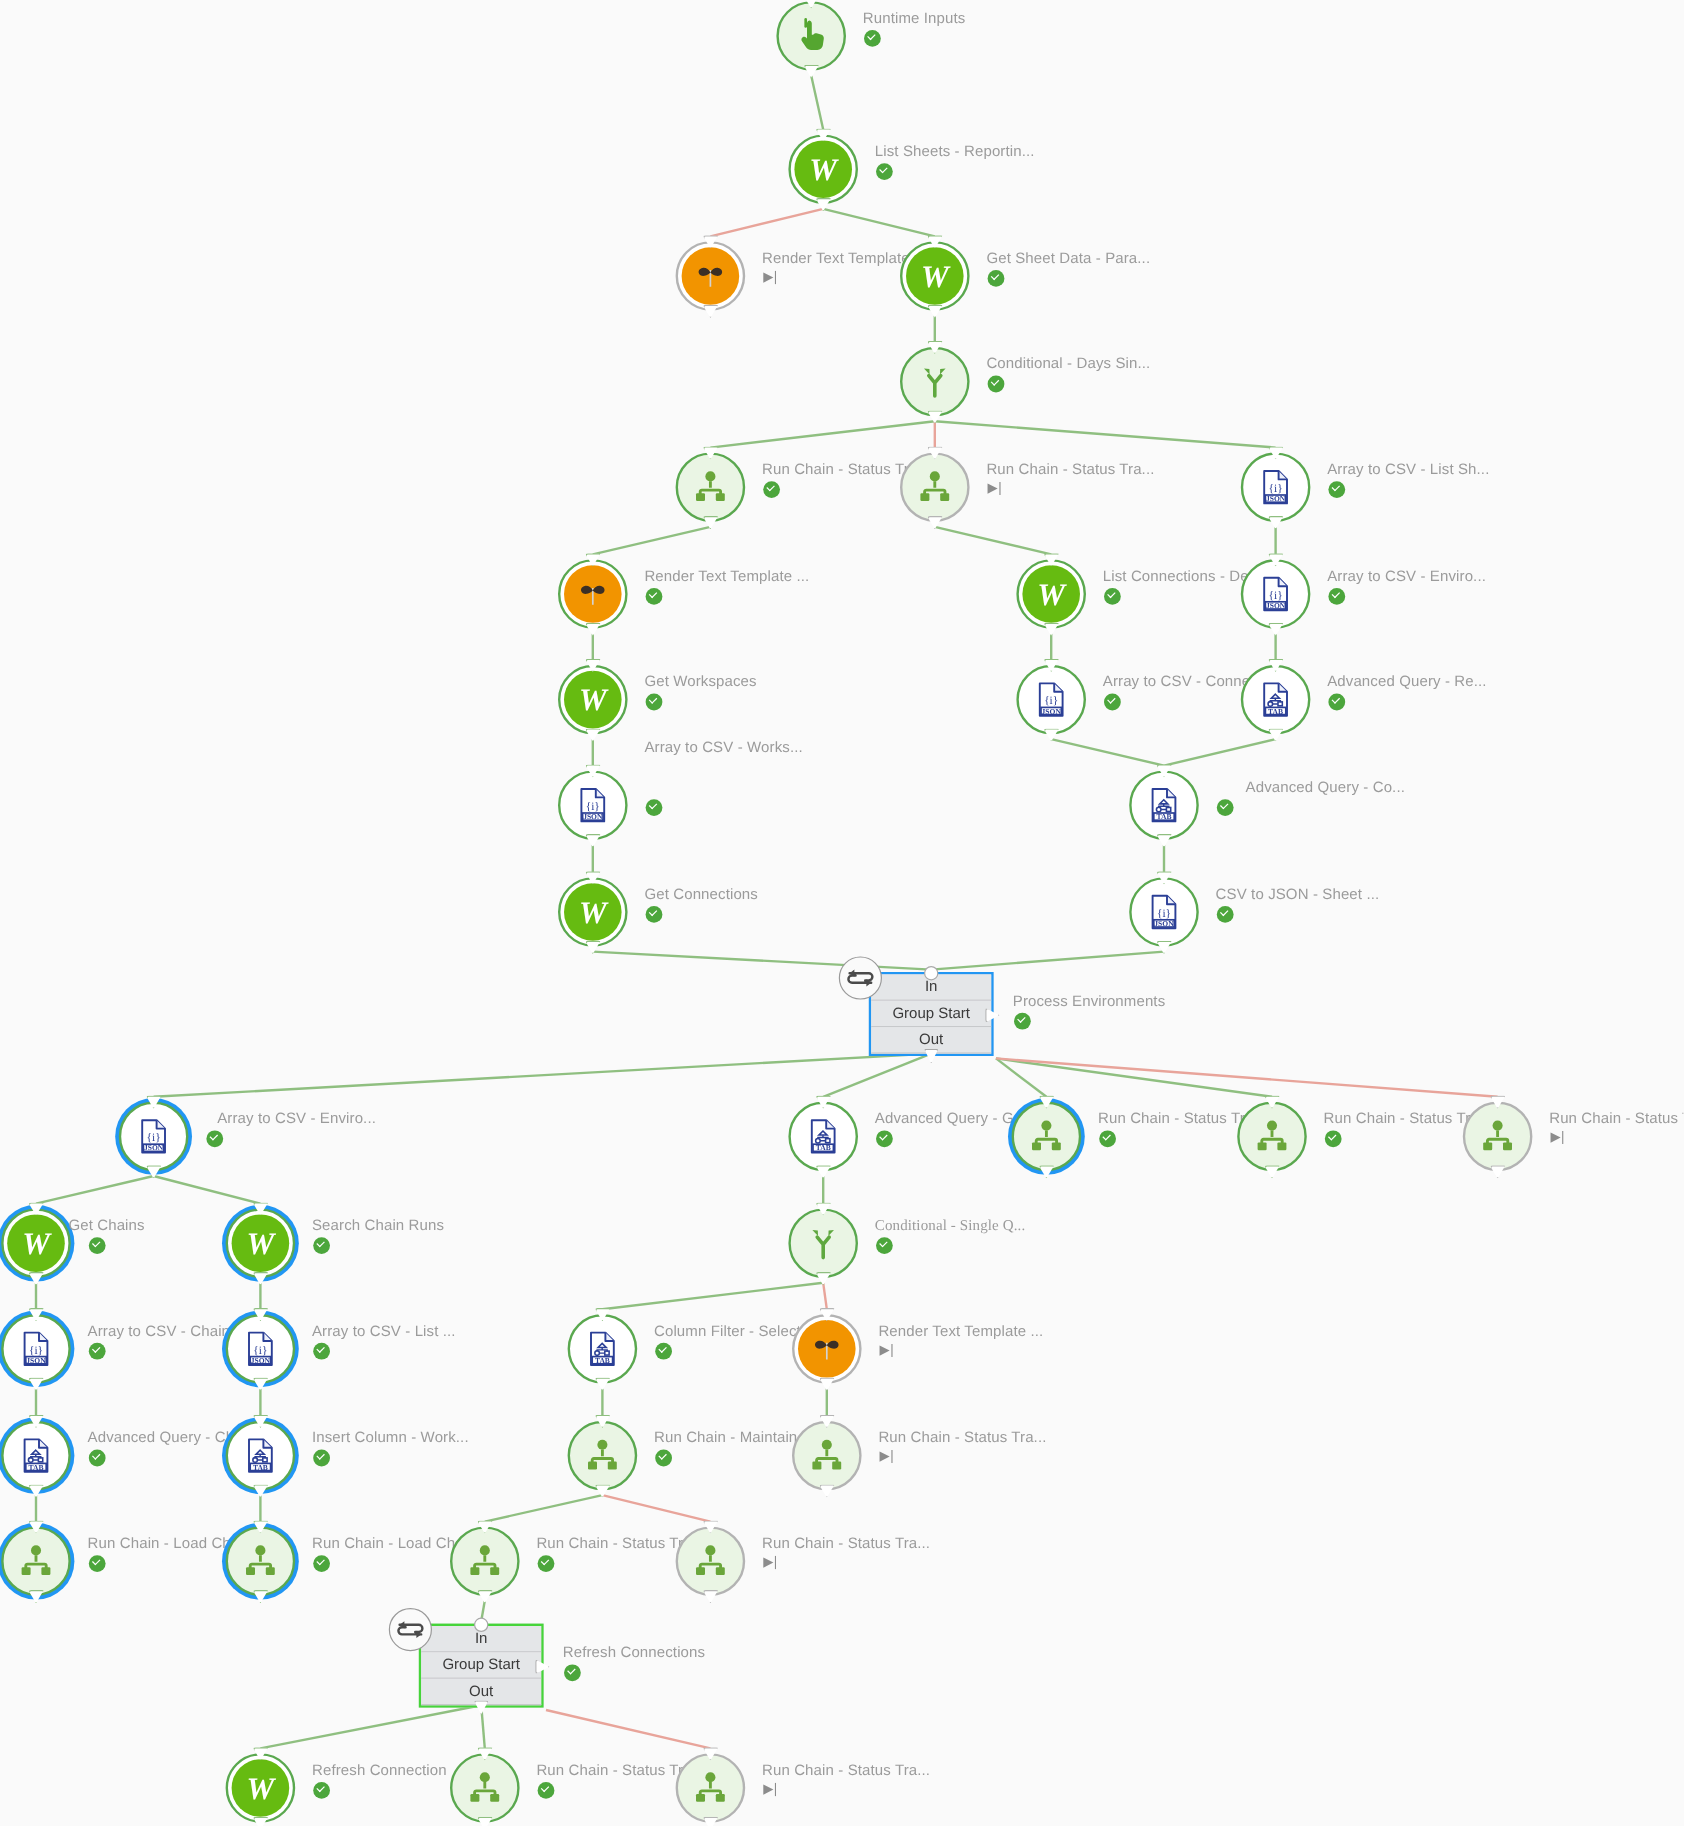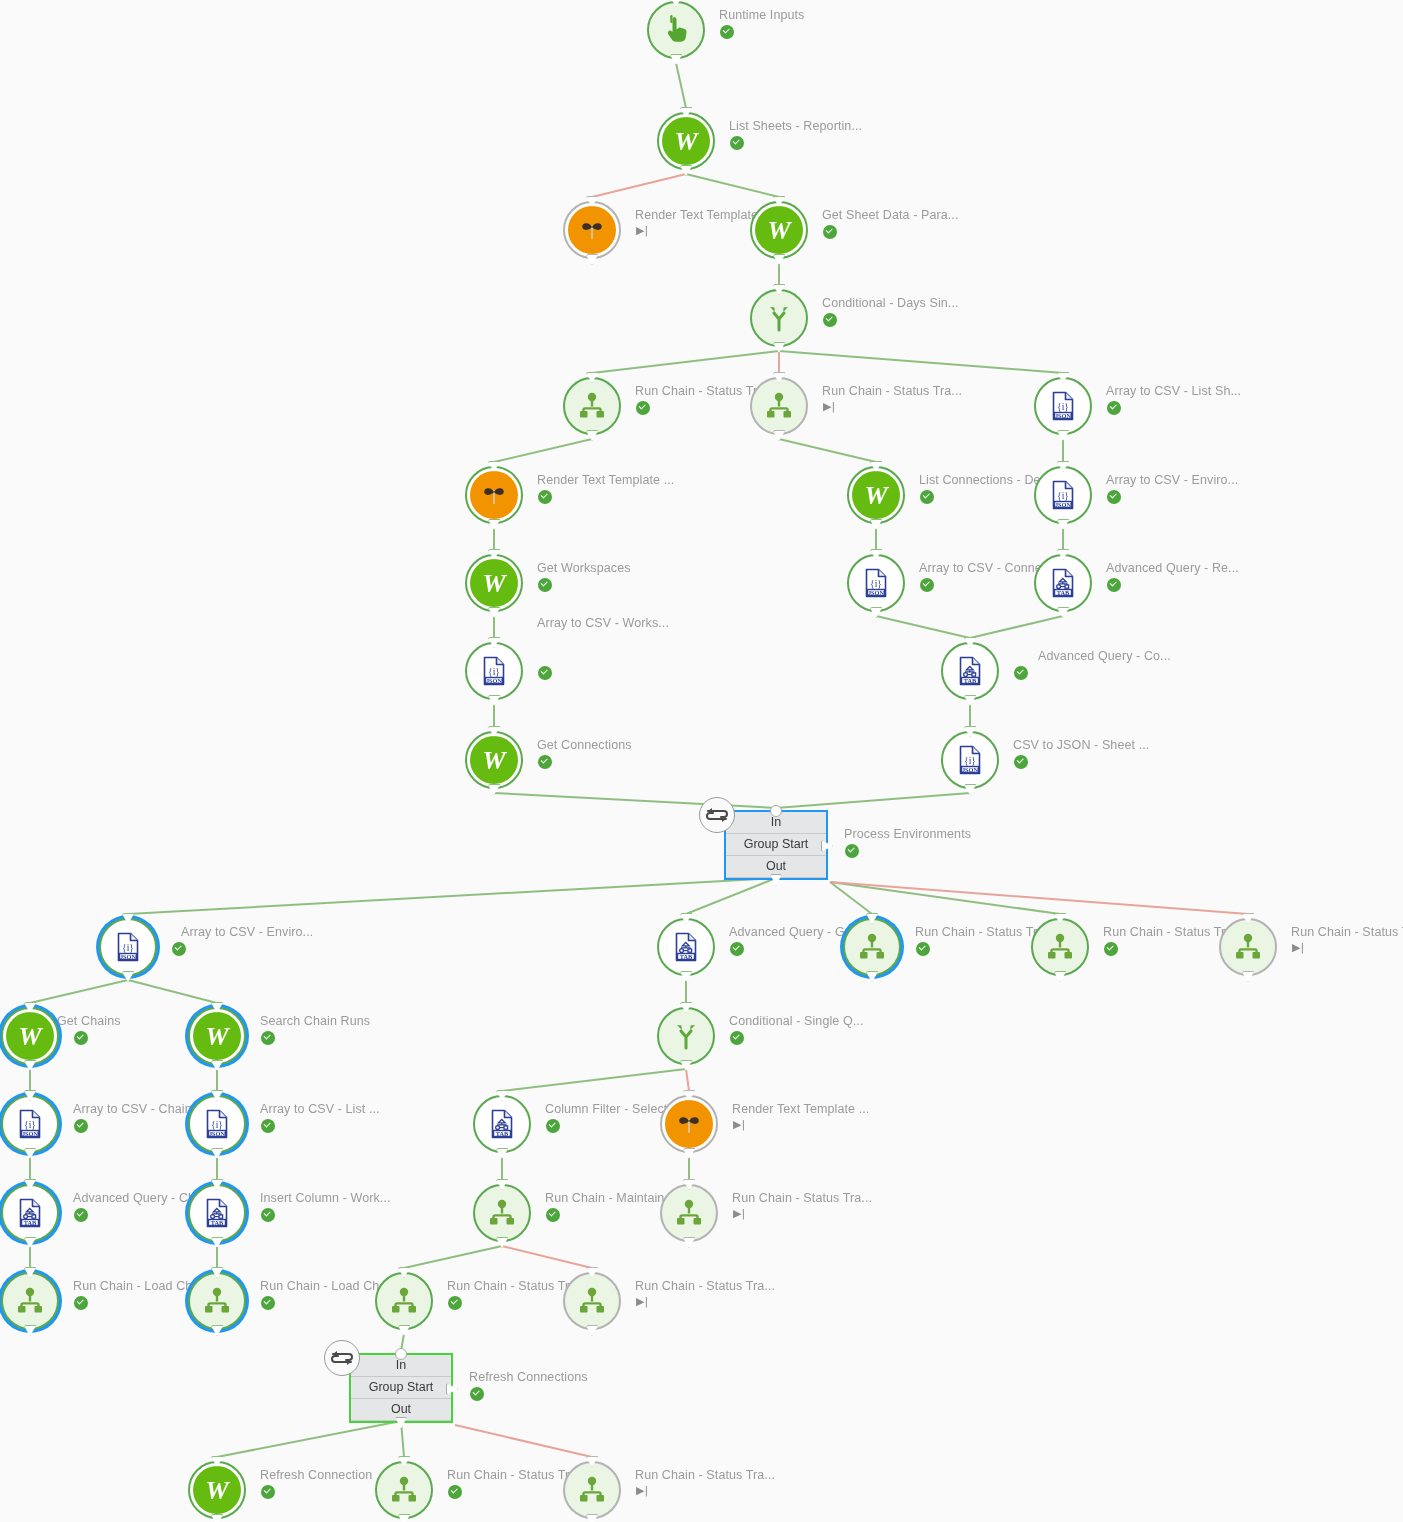--- a/index.html
+++ b/index.html
@@ -653,21 +653,21 @@
         <div class="glyph">
           <svg width="34" height="34" viewBox="0 0 34 34">
             <path d="M17 29V18l-5-6M17 18l5-6" stroke="#5fa83f" stroke-width="3" fill="none" stroke-linecap="round" stroke-linejoin="round"></path>
             <path d="M8 6l4.5.5.2 4.6z" fill="#5fa83f"></path>
             <path d="M26 6l-4.5.5-.2 4.6z" fill="#5fa83f"></path>
           </svg>
         </div>
         <div class="port top"></div>
         <div class="port bottom"></div>
       </div>
-      <div class="label" style="left: 729px; top: 1014px;">Conditional - Single Q...</div>
+      <div class="label" style="left: 729px; top: 1014px; font-family: Liberation Serif, serif;">Conditional - Single Q...</div>
       <div class="status" style="left: 730px; top: 1031px;">
         <span class="chk"></span>
       </div>
       <div class="node type-json state-ok inloop bg-white" style="left: 30px; top: 1124px;">
         <div class="ring"></div>
         <div class="glyph">
           <svg width="34" height="34" viewBox="0 0 34 34">
             <path d="M7.5 3.5h12l7 7v20h-19z" fill="#ffffff" stroke="#2b3f96" stroke-width="1.6" stroke-linejoin="round"></path>
             <path d="M19.5 3.5v7h7" fill="#eef1fb" stroke="#2b3f96" stroke-width="1.6" stroke-linejoin="round"></path>
             <text x="17" y="21" font-family="Liberation Serif, serif" font-size="9.5" fill="#2b3f96" text-anchor="middle">{i}</text>

